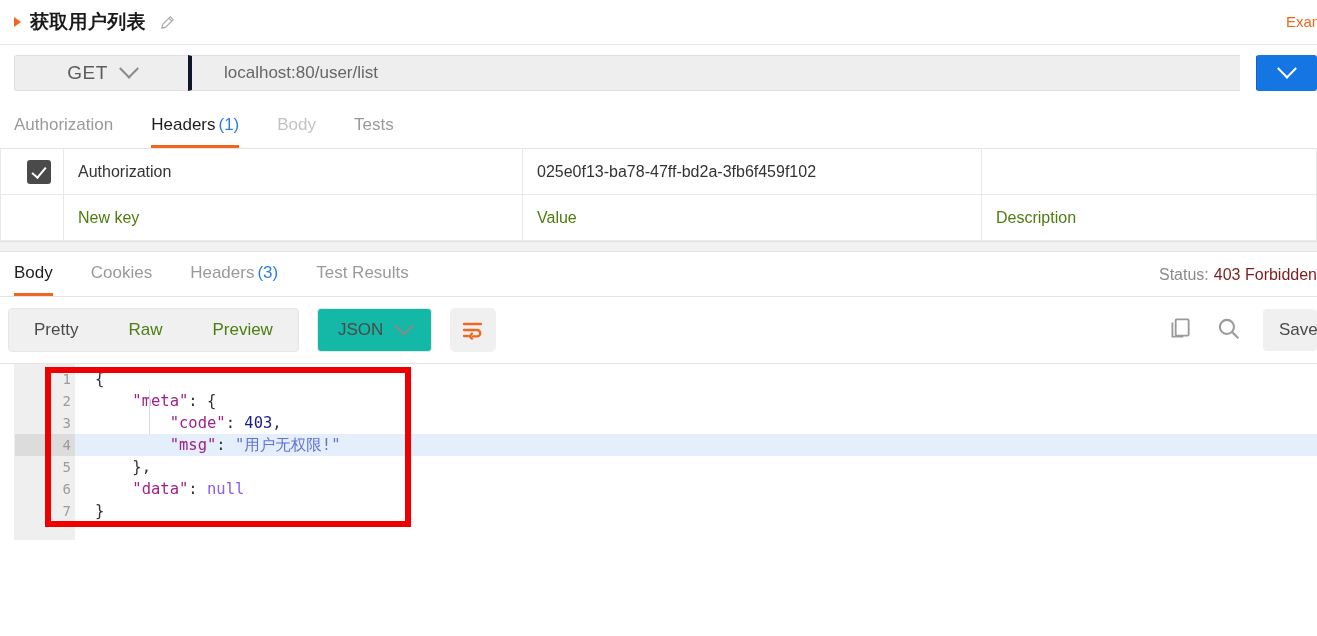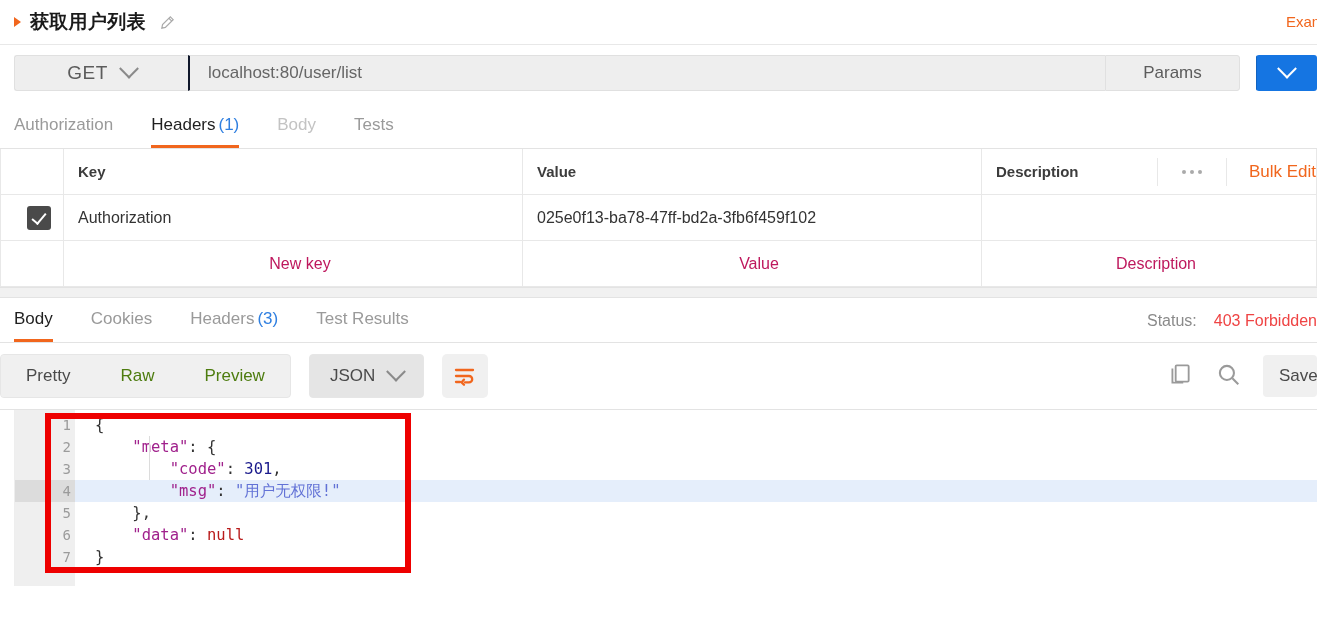--- a/index.html
+++ b/index.html
@@ -91,25 +91,25 @@
     margin-left: 14px;
     width: 12px; height: 12px;
     border-right: 2px solid #8a8a8a;
     border-bottom: 2px solid #8a8a8a;
     transform: rotate(45deg) translate(-3px,-3px);
   }
   .url-input {
     flex: 1;
     background: #eeeeee;
     border: 1px solid #e0e0e0;
-    border-left: 2px solid #0f172a;
+    border-left: 4px solid #0f172a;
     border-right: none;
     display: flex;
     align-items: center;
-    padding-left: 18px;
+    padding-left: 32px;
     font-size: 17px;
     color: #666666;
     box-sizing: border-box;
   }
   .params-btn {
     width: 135px;
     background: #eeeeee;
     border: 1px solid #e0e0e0;
     border-radius: 0 3px 3px 0;
     display: flex;
@@ -206,47 +206,47 @@
   }
   .chk::after {
     content: "";
     position: absolute;
     left: 8px; top: 4px;
     width: 6px; height: 12px;
     border-right: 2.5px solid #ffffff;
     border-bottom: 2.5px solid #ffffff;
     transform: rotate(40deg);
   }
-  .ph { color: #be185d; text-align: center; }
+  .ph { color: #4d7c0f; }
 
   
   .resp-divider { height: 9px; background: #f1f1f1; border-top: 1px solid #e3e3e3; border-bottom: 1px solid #e3e3e3; }
   .resp-tabs {
     display: flex; align-items: flex-end;
     height: 45px;
     padding-left: 14px;
     border-bottom: 1px solid #e3e3e3;
     box-sizing: border-box;
     position: relative;
   }
   .status-wrap {
     position: absolute;
     right: 0; bottom: 12px;
     font-size: 16px;
     color: #8a8a8a;
     white-space: nowrap;
   }
-  .status-val { color: #ef4444; margin-left: 17px; }
+  .status-val { color: #7f1d1d; margin-left: 5px; }
 
   
   .resp-toolbar {
     height: 66px;
     display: flex;
     align-items: center;
-    padding-left: 0;
+    padding-left: 8px;
     position: relative;
     box-sizing: border-box;
   }
   .seg {
     display: flex;
     background: #f0f0f0;
     border: 1px solid #e6e6e6;
     border-radius: 4px;
     height: 42px;
     align-items: stretch;
@@ -255,21 +255,21 @@
   .seg-item {
     display: flex; align-items: center; justify-content: center;
     padding: 0 25px;
     font-size: 17px;
     color: #4d7c0f;
   }
   .seg-item.active { color: #4a4a4a; background: #f0f0f0; }
   .json-sel {
     margin-left: 18px;
     height: 42px;
-    background: #e5e5e5;
+    background: #14b8a6;
     border: 1px solid #e6e6e6;
     border-radius: 4px;
     display: flex; align-items: center;
     padding: 0 20px;
     font-size: 17px;
     color: #4a4a4a;
   }
   .wrap-btn {
     margin-left: 18px;
     width: 46px; height: 44px;
@@ -342,21 +342,21 @@
     padding-top: 4px;
     position: relative;
     background: #ffffff;
   }
   .cline { height: 22px; white-space: pre; padding-left: 20px; }
   .cline.hl { background: #e5eefb; }
   .k-key { color: #a0218c; }
   .k-str { color: #6272d6; }
   .k-num { color: #1a1a8c; }
   .k-pun { color: #333333; }
-  .k-null { color: #b91c1c; }
+  .k-null { color: #8b5cf6; }
   .indent-guide {
     position: absolute;
     left: 74px; top: 26px;
     width: 1px; height: 44px;
     background: #dcdcdc;
   }
   .redbox {
     position: absolute;
     left: 45px;
     top: 3px;
@@ -382,21 +382,20 @@
   <div class="examples-link">Examples</div>
 </div>
 <div class="titlebar-sep"></div>
 
 <div class="url-row">
   <div class="method-box">
     <span class="method-label">GET</span>
     <span class="chev"></span>
   </div>
   <div class="url-input">localhost:80/user/list</div>
-  <div class="params-btn">Params</div>
   <div class="send-wrap">
     <div class="send-caret">
       <span class="chev"></span>
     </div>
   </div>
 </div>
 
 <div class="req-tabs">
   <div class="tab">
     <span>Authorization</span>
@@ -407,42 +406,20 @@
   <div class="tab dim">
     <span>Body</span>
   </div>
   <div class="tab">
     <span>Tests</span>
   </div>
 </div>
 
 <table class="tbl">
   <tbody>
-      <tr class="th-row">
-    <th class="c-check"></th>
-    <th class="c-key">
-      <div class="th-txt">Key</div>
-    </th>
-    <th class="c-val">
-      <div class="th-txt">Value</div>
-    </th>
-    <th class="c-desc">
-      <div class="desc-head">
-        <span class="th-txt" style="padding-left:0">Description</span>
-        <span style="display:flex;align-items:center">
-          <span class="dots-btn">
-            <span class="dot"></span>
-            <span class="dot"></span>
-            <span class="dot"></span>
-          </span>
-          <span class="bulk-edit">Bulk Edit</span>
-        </span>
-      </div>
-    </th>
-  </tr>
   <tr>
     <td class="c-check">
       <div class="chk"></div>
     </td>
     <td class="c-key">
       <div class="cell-pad">Authorization</div>
     </td>
     <td class="c-val">
       <div class="cell-pad">025e0f13-ba78-47ff-bd2a-3fb6f459f102</div>
     </td>
@@ -544,20 +521,20 @@
         <span>6</span>
       </div>
     <div class="gln">
         <span>7</span>
       </div>
   </div>
   <div class="code-body" id="code-body">
     <div class="indent-guide"></div>
   <div class="cline"><span class="k-pun">{</span></div>
       <div class="cline"><span class="k-pun">    </span><span class="k-key">"meta"</span><span class="k-pun">: {</span></div>
-      <div class="cline"><span class="k-pun">        </span><span class="k-key">"code"</span><span class="k-pun">: </span><span class="k-num">301</span><span class="k-pun">,</span></div>
+      <div class="cline"><span class="k-pun">        </span><span class="k-key">"code"</span><span class="k-pun">: </span><span class="k-num">403</span><span class="k-pun">,</span></div>
       <div class="cline hl"><span class="k-pun">        </span><span class="k-key">"msg"</span><span class="k-pun">: </span><span class="k-str">"用户无权限!"</span></div>
       <div class="cline"><span class="k-pun">    },</span></div>
       <div class="cline"><span class="k-pun">    </span><span class="k-key">"data"</span><span class="k-pun">: </span><span class="k-null">null</span></div>
       <div class="cline"><span class="k-pun">}</span></div>
     </div>
   <div class="redbox"></div>
 </div>
 
 </body></html>

